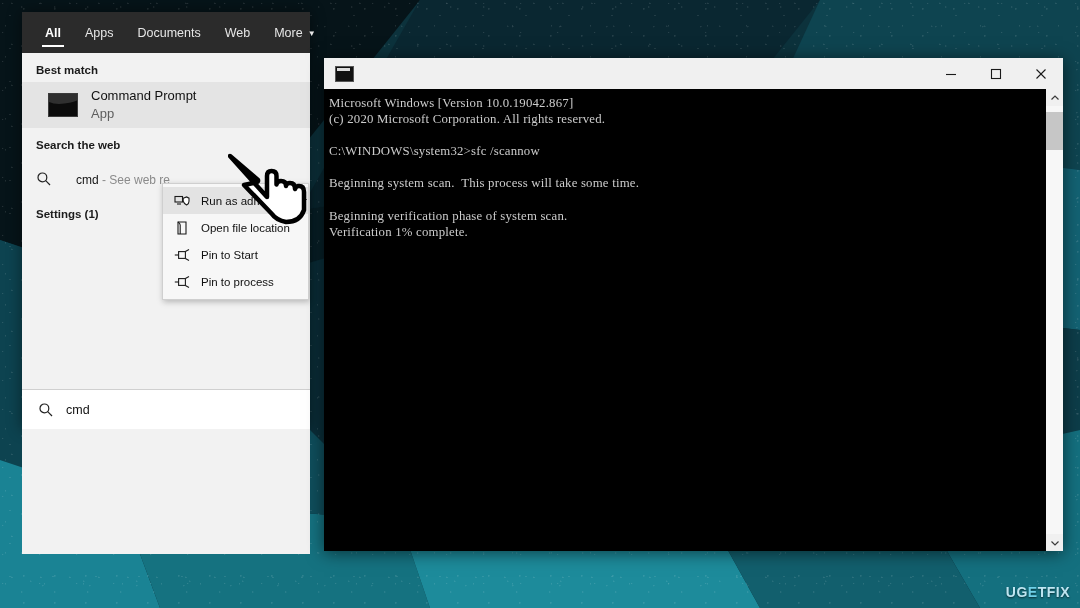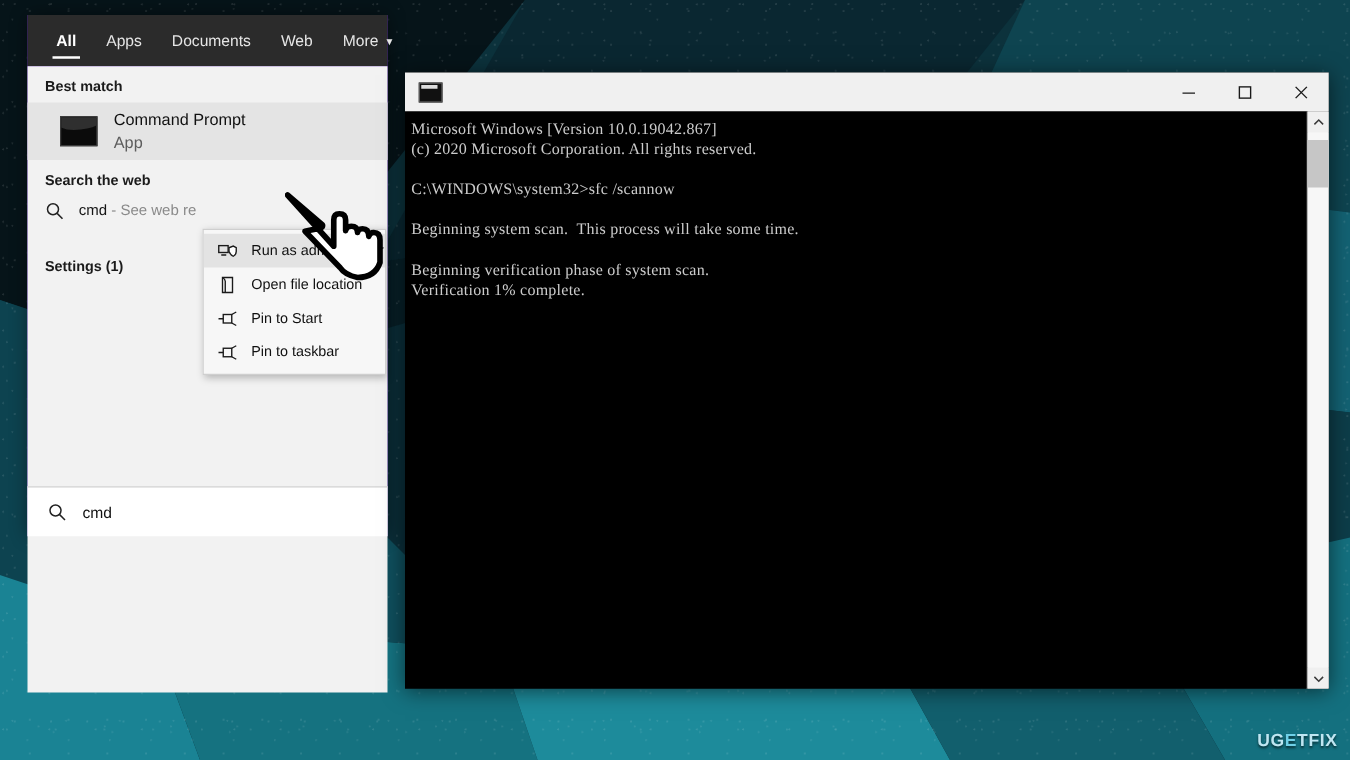--- a/index.html
+++ b/index.html
@@ -49,21 +49,21 @@
   }
   #watermark .wm-accent { color: #6fd0e8; }
 
   
   #search-panel {
     position: absolute;
     left: 22px;
     top: 12px;
     width: 288px;
     height: 417px;
-    background: #6d28d9;
+    background: #4c1d95;
     box-shadow: 0 0 14px rgba(0,0,0,.45);
   }
   #search-tabbar {
     height: 41px;
     background: #2b2b2b;
     display: flex;
     align-items: center;
     padding-left: 14px;
     gap: 6px;
   }
@@ -123,24 +123,25 @@
     width: 44px; height: 24px;
     background: #2f2f2f;
     border-radius: 0 0 70% 40%;
   }
   #best-match-text { margin-left: 13px; line-height: 1.25; }
   #best-match-title { font-size: 13px; color: #111; }
   #best-match-sub { font-size: 13px; color: #5d5d5d; margin-top: 2px; }
 
   .web-row {
     display: flex;
-    align-items: flex-start;
+    align-items: flex-end;
     padding: 4px 0 4px 14px;
     height: 26px;
     overflow: hidden;
+    gap: 13px;
   }
   .mini-search-icon { width: 16px; height: 16px; flex: none; }
   .web-row-text {
     margin-left: 11px;
     font-size: 12px;
     color: #151515;
     white-space: nowrap;
   }
   .web-row-text .muted { color: #8a8a8a; }
 
@@ -413,21 +414,21 @@
         <span>Pin to Start</span>
       </div>
 
       <div class="menu-item">
         <svg class="menu-icon" viewBox="0 0 16 16">
           <line x1="0.8" y1="8" x2="4.6" y2="8" stroke="#1b1b1b" stroke-width="1.1"></line>
           <rect x="4.6" y="4.6" width="6.8" height="6.8" fill="none" stroke="#1b1b1b" stroke-width="1.1"></rect>
           <line x1="11.4" y1="4.6" x2="15" y2="2.6" stroke="#1b1b1b" stroke-width="1.1"></line>
           <line x1="11.4" y1="11.4" x2="15" y2="13.4" stroke="#1b1b1b" stroke-width="1.1"></line>
         </svg>
-        <span>Pin to taskbar</span>
+        <span>Pin to process</span>
       </div>
 
     </div>
   </div>
 
   <div id="searchbox">
     <svg class="mini-search-icon" viewBox="0 0 16 16">
       <circle cx="6.4" cy="6.4" r="4.4" fill="none" stroke="#222" stroke-width="1.2"></circle>
       <line x1="9.7" y1="9.7" x2="14" y2="14" stroke="#222" stroke-width="1.2"></line>
     </svg>

